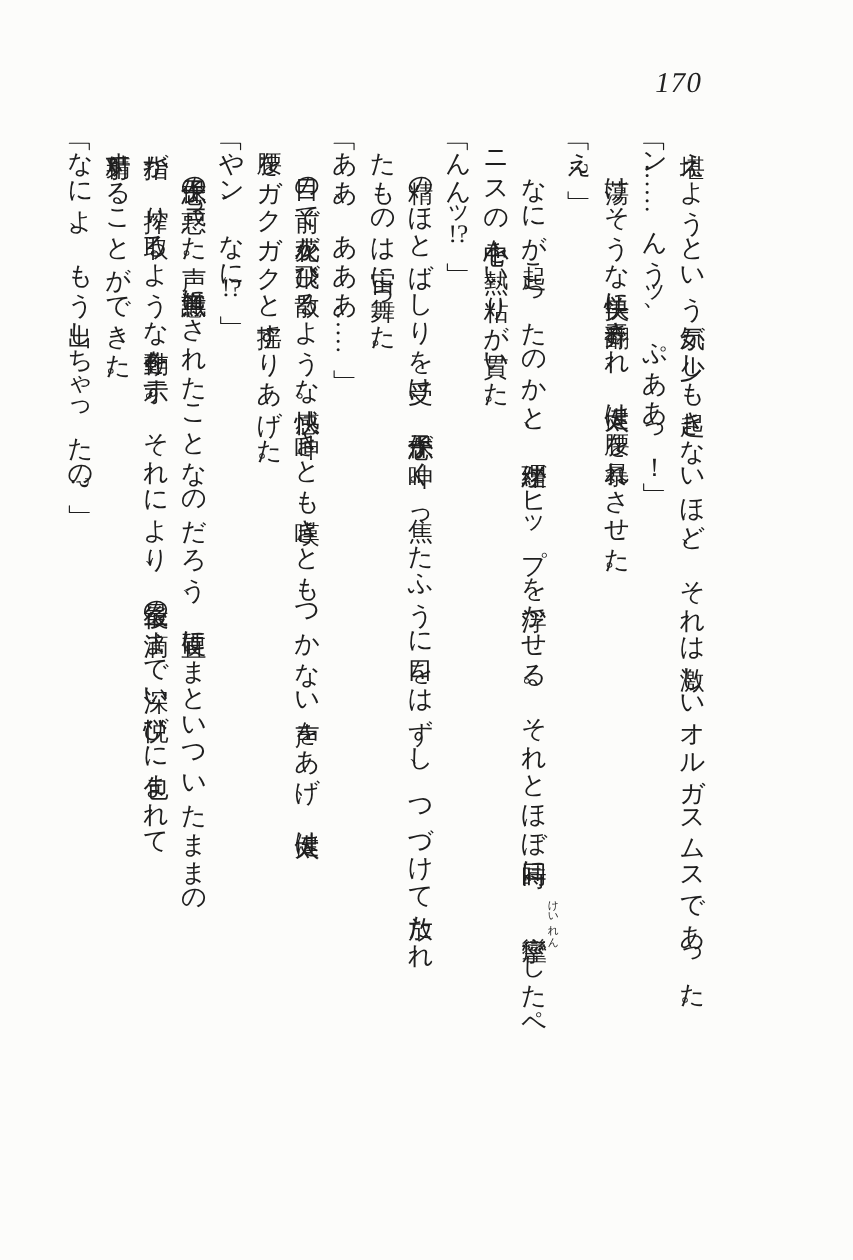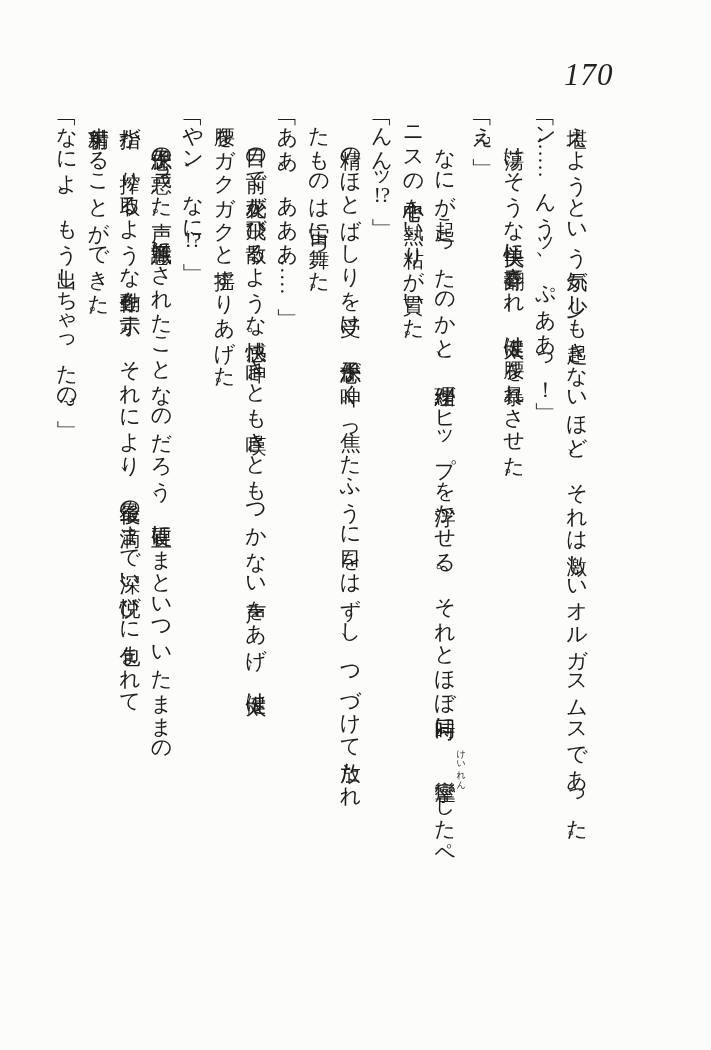--- a/index.html
+++ b/index.html
@@ -11,23 +11,23 @@
     width: 711px;
     height: 1050px;
     background: #fcfcfa;
     overflow: hidden;
     font-family: "Liberation Serif", "DejaVu Serif", serif;
     color: #1e1e1e;
   }
   .page-number {
     position: absolute;
     top: 57px;
-    left: 564px;
+    left: 546px;
     font-style: italic;
-    font-size: 31px;
+    font-size: 24px;
     letter-spacing: 1px;
     color: #222;
   }
   .text-block {
     position: absolute;
     top: 112px;
     right: 119px;
     height: 802px;
     writing-mode: vertical-rl;
     text-orientation: mixed;

